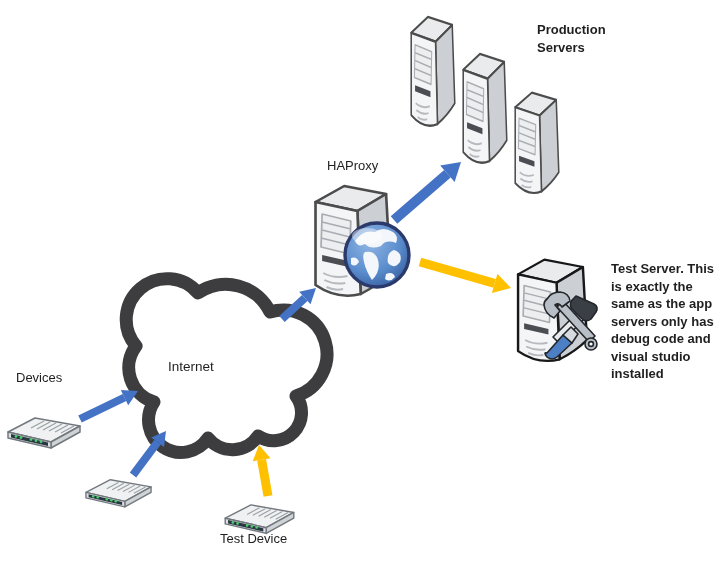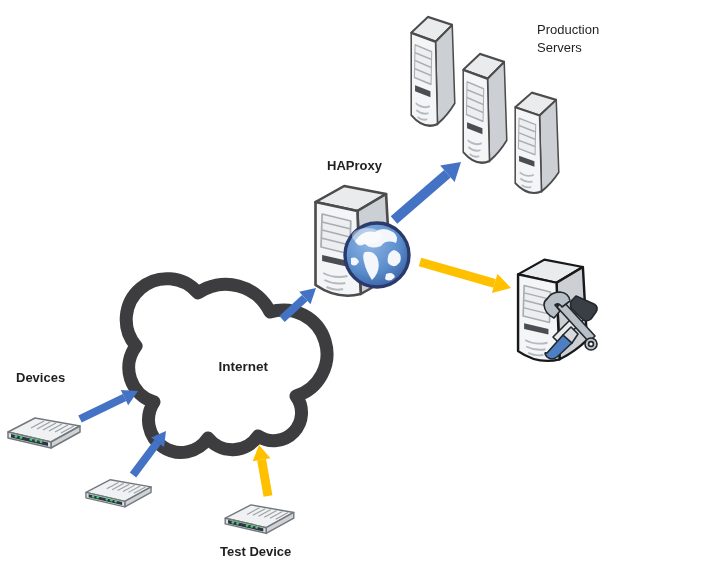--- a/index.html
+++ b/index.html
@@ -2,22 +2,22 @@
 <html><head>
 <meta charset="utf-8">
 <style>
   html,body{margin:0;padding:0;background:#ffffff;}
   .canvas{
     position:relative;width:722px;height:573px;background:#ffffff;overflow:hidden;
     font-family:"Liberation Sans","DejaVu Sans",sans-serif;color:#1f1f1f;
   }
   .canvas svg{overflow:visible;display:block;}
   .abs{position:absolute;}
-  .lbl{position:absolute;font-size:13px;line-height:17px;white-space:nowrap;font-weight:bold;}
-  .note{position:absolute;font-size:13px;line-height:17.5px;white-space:normal;}
+  .lbl{position:absolute;font-size:13px;line-height:17px;white-space:nowrap;}
+  .note{position:absolute;font-size:13px;line-height:17.5px;white-space:normal;font-weight:bold;}
   .srv{color:#4c4c4c;}
   .srv-dark{color:#17181a;}
   .layer{position:absolute;left:0;top:0;pointer-events:none;}
 </style>
 </head>
 <body>
 
 <div class="canvas">
 
   <svg width="0" height="0" style="position:absolute">
@@ -147,18 +147,19 @@
       <use href="#modem"></use>
     </svg>
   <svg class="abs" style="left:82px;top:477px" width="73" height="38" viewBox="0 0 80 42">
       <use href="#modem"></use>
     </svg>
   <svg class="abs" style="left:221px;top:502px" width="77" height="40" viewBox="0 0 80 42">
       <use href="#modem"></use>
     </svg>
 
   <div class="lbl" style="left:16px;top:369px">Devices</div>
-  <div class="lbl" style="left:168px;top:358px;width:100px;text-align:right;font-size:13.5px">Internet</div>
+  <div class="lbl" style="left:168px;top:358px;width:100px;text-align:left;font-size:13.5px">Internet</div>
   <div class="lbl" style="left:327px;top:157px">HAProxy</div>
   <div class="note" style="left:537px;top:21px;width:80px">Production Servers</div>
-  <div class="lbl" style="left:220px;top:543px">Test Device</div>
+  <div class="lbl" style="left:220px;top:530px">Test Device</div>
+  <div class="note" style="left:611px;top:260px;width:112px">Test Server. This is exactly the same as the app servers only has debug code and visual studio installed</div>
 
 </div>
 
 </body></html>

